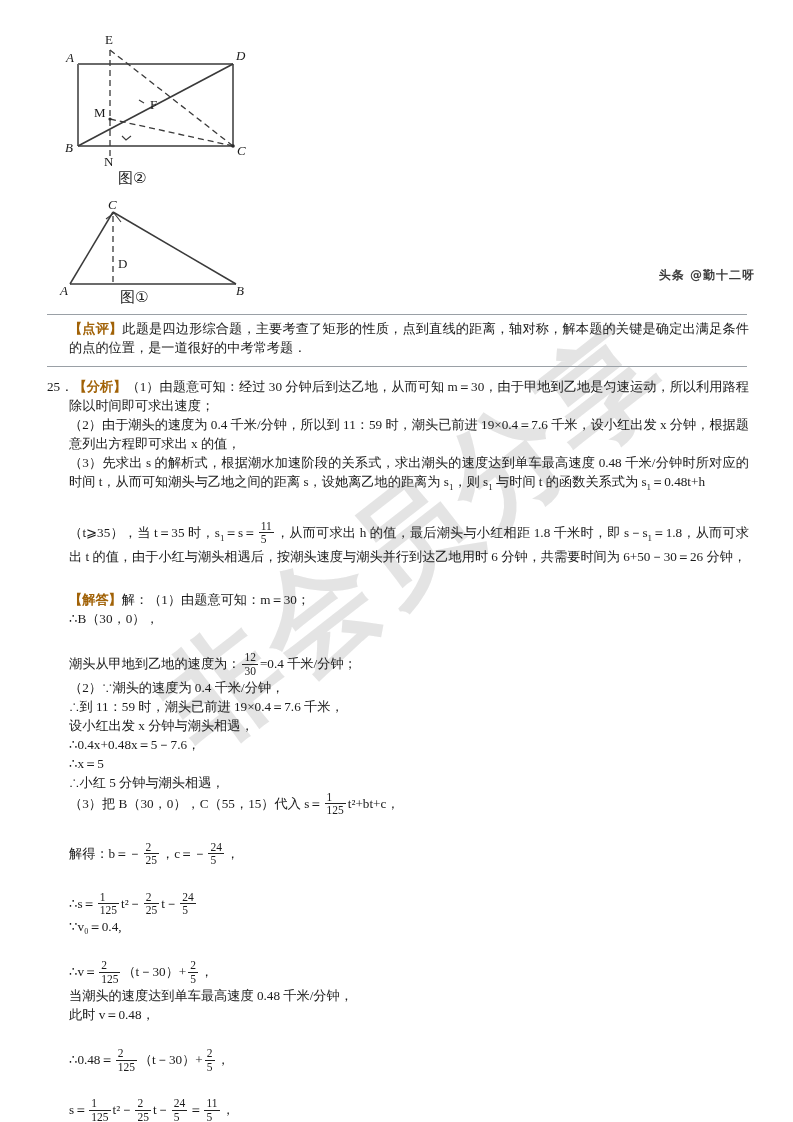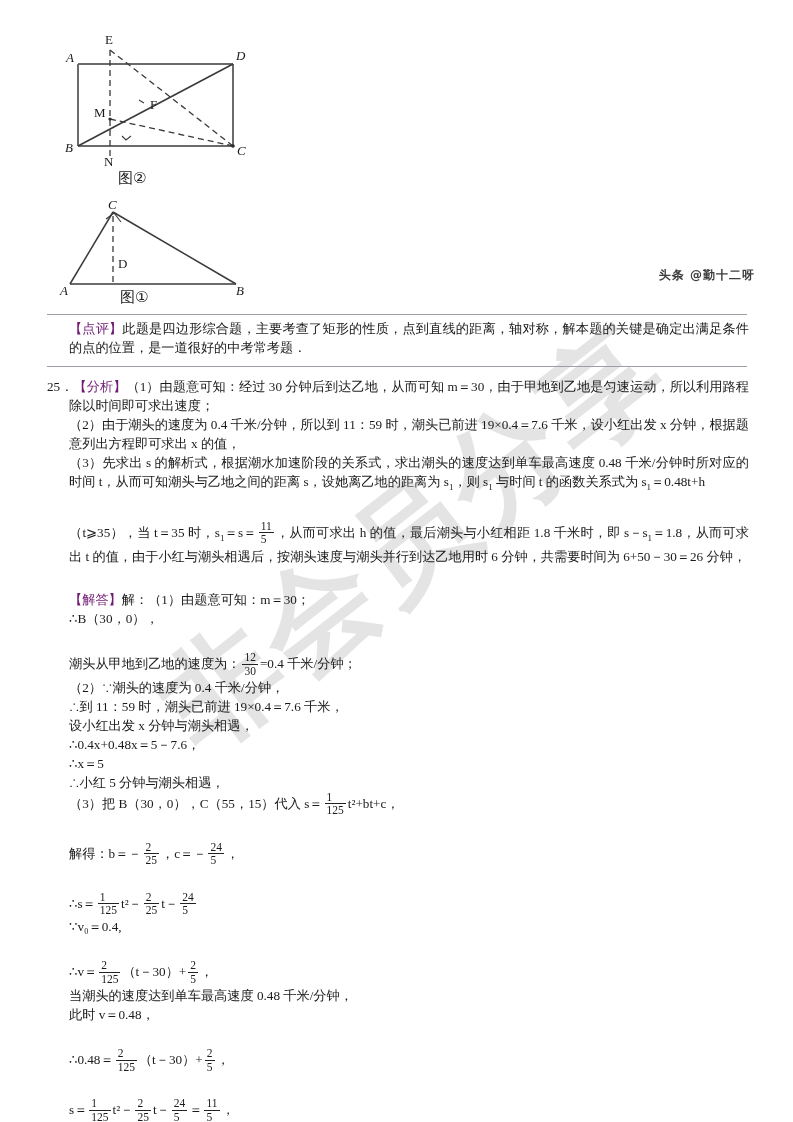--- a/index.html
+++ b/index.html
@@ -72,21 +72,21 @@
     left: 47px;
     top: 318px;
     width: 702px;
     font-size: 13.2px;
     line-height: 19px;
     text-align: justify;
   }
   .para { margin: 0 0 0 0; }
   .hang { padding-left: 22px; text-indent: -22px; }
   .hang2 { padding-left: 22px; }
-  .label-blue { color: #701a75; font-weight: normal; }
+  .label-blue { color: #a16207; font-weight: bold; }
   .spaced { margin-top: 24px; }
   .bigspace { }
 
   
   .frac {
     display: inline-block;
     vertical-align: middle;
     text-align: left;
     font-size: 11.5px;
     line-height: 1.08;

